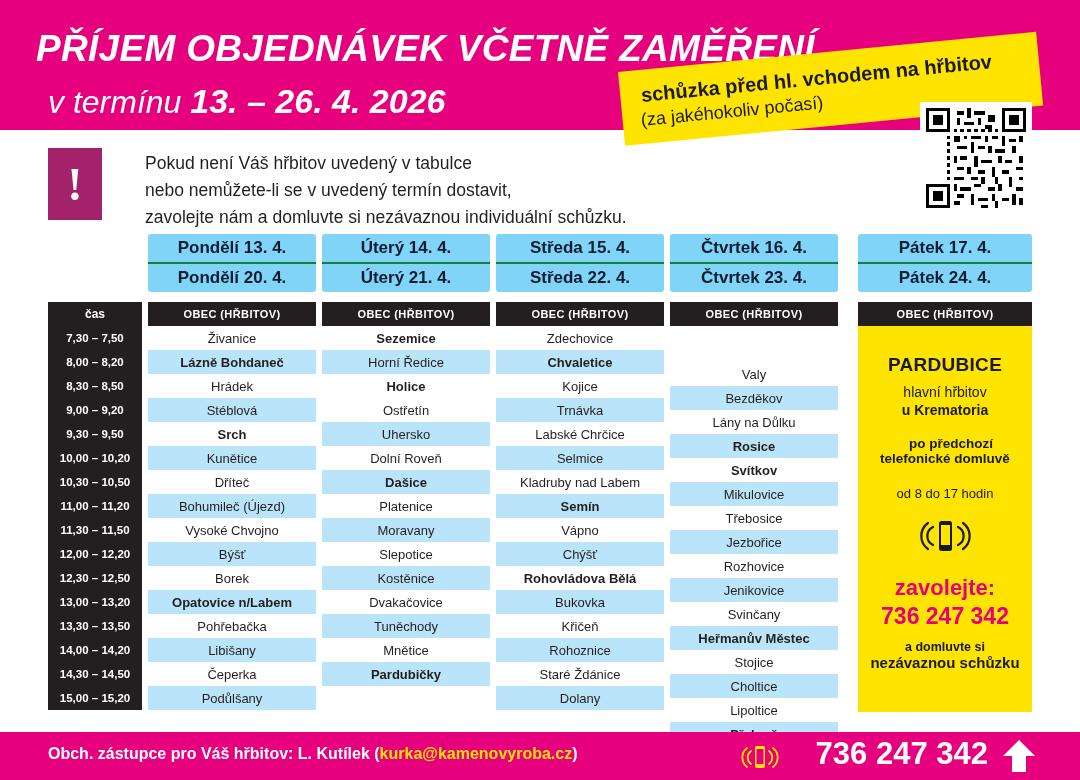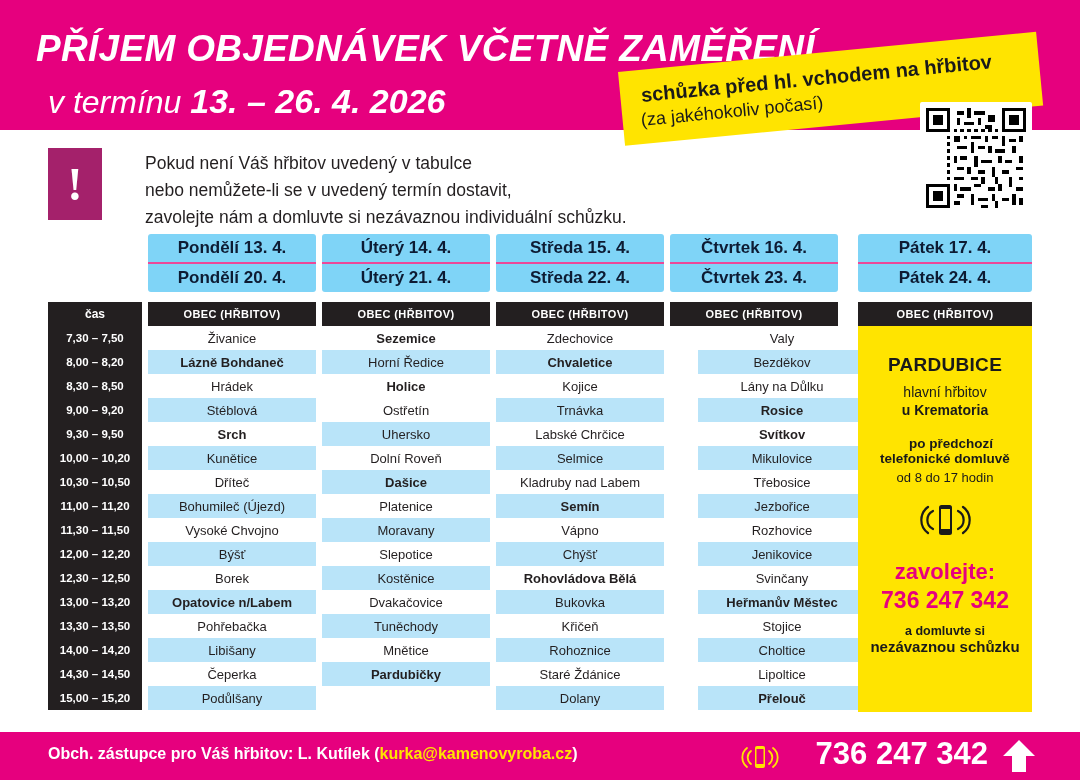--- a/index.html
+++ b/index.html
@@ -79,21 +79,21 @@
   .dayhead {
     position: absolute; top: 234px; height: 58px;
     background: #7fd4f7; color: #0d1b33;
     border-radius: 3px;
     display: flex; flex-direction: column;
   }
   .dayhead .row1, .dayhead .row2 {
     flex: 1; display: flex; align-items: center; justify-content: center;
     font-size: 17px; font-weight: bold;
   }
-  .dayhead .row1 { border-bottom: 2px solid #ec4899; }
+  .dayhead .row1 { border-bottom: 2px solid #15803d; }
 
   
   .timecol-head {
     position: absolute; left: 48px; top: 302px; width: 94px; height: 24px;
     background: #231f20; color: #ffffff;
     display: flex; align-items: center; justify-content: center;
     font-size: 12px; font-weight: bold;
   }
   .timecol {
     position: absolute; left: 48px; top: 326px; width: 94px;
@@ -124,21 +124,21 @@
   .sidepanel {
     position: absolute; left: 858px; top: 326px; width: 174px; height: 386px;
     background: #ffe400; color: #1a1a1a;
     text-align: center;
   }
   .sp-title { margin-top: 28px; font-size: 19px; font-weight: bold; letter-spacing: .3px; }
   .sp-l1 { margin-top: 8px; font-size: 14px; }
   .sp-l2 { margin-top: 2px; font-size: 14px; font-weight: bold; }
   .sp-l3 { margin-top: 18px; font-size: 13.5px; font-weight: bold; padding-left: 12px; }
   .sp-l4 { font-size: 13.5px; font-weight: bold; }
-  .sp-l5 { margin-top: 4px; font-size: 13px; }
+  .sp-l5 { margin-top: 20px; font-size: 13px; }
   .sp-phoneicon { margin-top: 14px; height: 40px; position: relative; }
   .sp-call { margin-top: 20px; font-size: 22px; font-weight: bold; color: #e6007e; }
   .sp-num { margin-top: 2px; font-size: 23px; font-weight: bold; color: #e6007e; }
   .sp-l6 { margin-top: 10px; font-size: 12.5px; font-weight: bold; }
   .sp-l7 { font-size: 15px; font-weight: bold; }
 
   
   .footer {
     position: absolute; left: 0; top: 732px; width: 1080px; height: 48px;
     background: #e6007e; color: #ffffff;
@@ -366,21 +366,21 @@
       <div class="cell">Vápno</div>
       <div class="cell alt">Chýšť</div>
       <div class="cell bold">Rohovládova Bělá</div>
       <div class="cell alt">Bukovka</div>
       <div class="cell">Křičeň</div>
       <div class="cell alt">Rohoznice</div>
       <div class="cell">Staré Ždánice</div>
       <div class="cell alt">Dolany</div>
     </div>
     <div class="colhead" style="left: 670px; width: 168px;">OBEC (HŘBITOV)</div>
-    <div class="col" style="left: 698px; width: 168px;">
+    <div class="col" style="left: 670px; width: 168px; margin-top: 36px;">
       <div class="cell">Valy</div>
       <div class="cell alt">Bezděkov</div>
       <div class="cell">Lány na Důlku</div>
       <div class="cell alt bold">Rosice</div>
       <div class="cell bold">Svítkov</div>
       <div class="cell alt">Mikulovice</div>
       <div class="cell">Třebosice</div>
       <div class="cell alt">Jezbořice</div>
       <div class="cell">Rozhovice</div>
       <div class="cell alt">Jenikovice</div>

